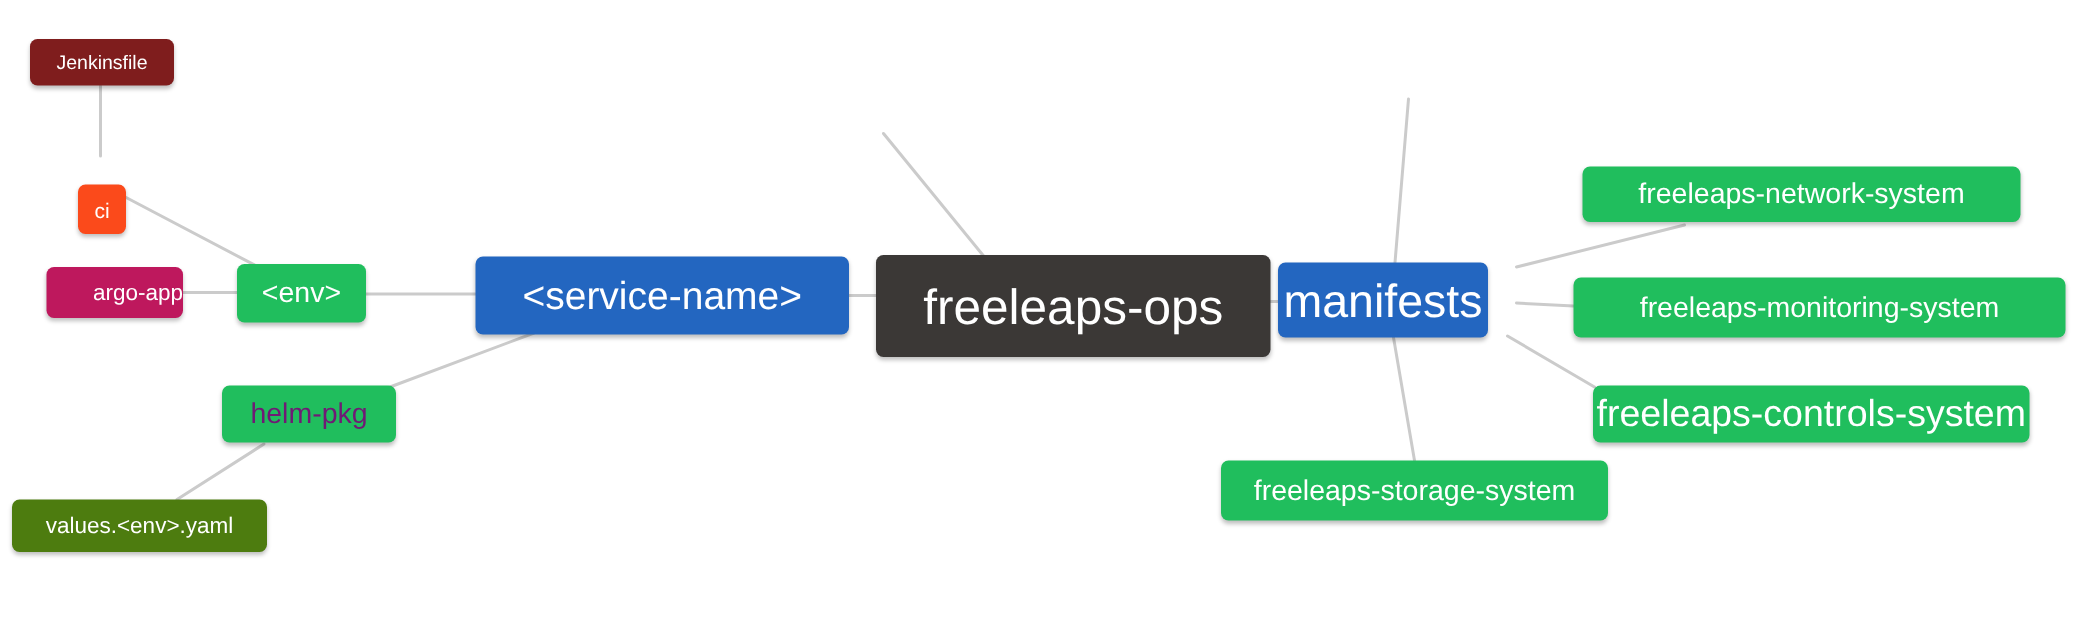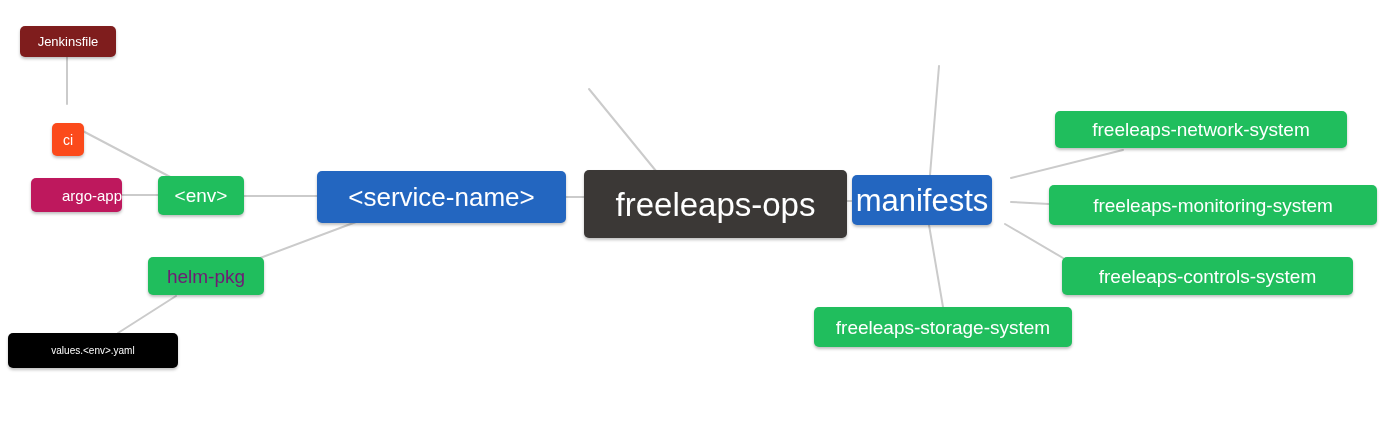--- a/index.html
+++ b/index.html
@@ -76,38 +76,38 @@
   </div>
       <div class="node" style="left: 31px; top: 178px; width: 91px; height: 34px; font-size: 15px; background: #be185d; color: rgb(255, 255, 255); justify-content: flex-end;">
     <span class="node-label">argo-app</span>
   </div>
       <div class="node" style="left: 158px; top: 176px; width: 86px; height: 39px; font-size: 19px; background: rgb(32, 190, 93); color: rgb(255, 255, 255);">
     <span class="node-label">&lt;env&gt;</span>
   </div>
       <div class="node" style="left: 148px; top: 257px; width: 116px; height: 38px; font-size: 19px; background: rgb(32, 190, 93); color: #701a75;">
     <span class="node-label">helm-pkg</span>
   </div>
-      <div class="node" style="left: 8px; top: 333px; width: 170px; height: 35px; font-size: 10px; background: #000000; color: rgb(255, 255, 255);">
+      <div class="node" style="left: 8px; top: 333px; width: 170px; height: 35px; font-size: 15px; background: #4d7c0f; color: rgb(255, 255, 255);">
     <span class="node-label">values.&lt;env&gt;.yaml</span>
   </div>
       <div class="node" style="left: 317px; top: 171px; width: 249px; height: 52px; font-size: 26px; background: rgb(35, 102, 192); color: rgb(255, 255, 255);">
     <span class="node-label">&lt;service-name&gt;</span>
   </div>
       <div class="node" style="left: 584px; top: 170px; width: 263px; height: 68px; font-size: 33px; background: rgb(59, 56, 54); color: rgb(255, 255, 255);">
     <span class="node-label">freeleaps-ops</span>
   </div>
       <div class="node" style="left: 852px; top: 175px; width: 140px; height: 50px; font-size: 31px; background: rgb(35, 102, 192); color: #ffffff;">
     <span class="node-label">manifests</span>
   </div>
       <div class="node" style="left: 1055px; top: 111px; width: 292px; height: 37px; font-size: 19px; background: rgb(32, 190, 93); color: rgb(255, 255, 255);">
     <span class="node-label">freeleaps-network-system</span>
   </div>
       <div class="node" style="left: 1049px; top: 185px; width: 328px; height: 40px; font-size: 19px; background: rgb(32, 190, 93); color: rgb(255, 255, 255);">
     <span class="node-label">freeleaps-monitoring-system</span>
   </div>
-      <div class="node" style="left: 1062px; top: 257px; width: 291px; height: 38px; font-size: 19px; background: rgb(32, 190, 93); color: rgb(255, 255, 255); justify-content: center;">
+      <div class="node" style="left: 1062px; top: 257px; width: 291px; height: 38px; font-size: 25px; background: rgb(32, 190, 93); color: rgb(255, 255, 255); justify-content: center;">
     <span class="node-label">freeleaps-controls-system</span>
   </div>
       <div class="node" style="left: 814px; top: 307px; width: 258px; height: 40px; font-size: 19px; background: rgb(32, 190, 93); color: rgb(255, 255, 255); justify-content: center;">
     <span class="node-label">freeleaps-storage-system</span>
   </div>
     </div>
 </div>
 
 </body></html>

